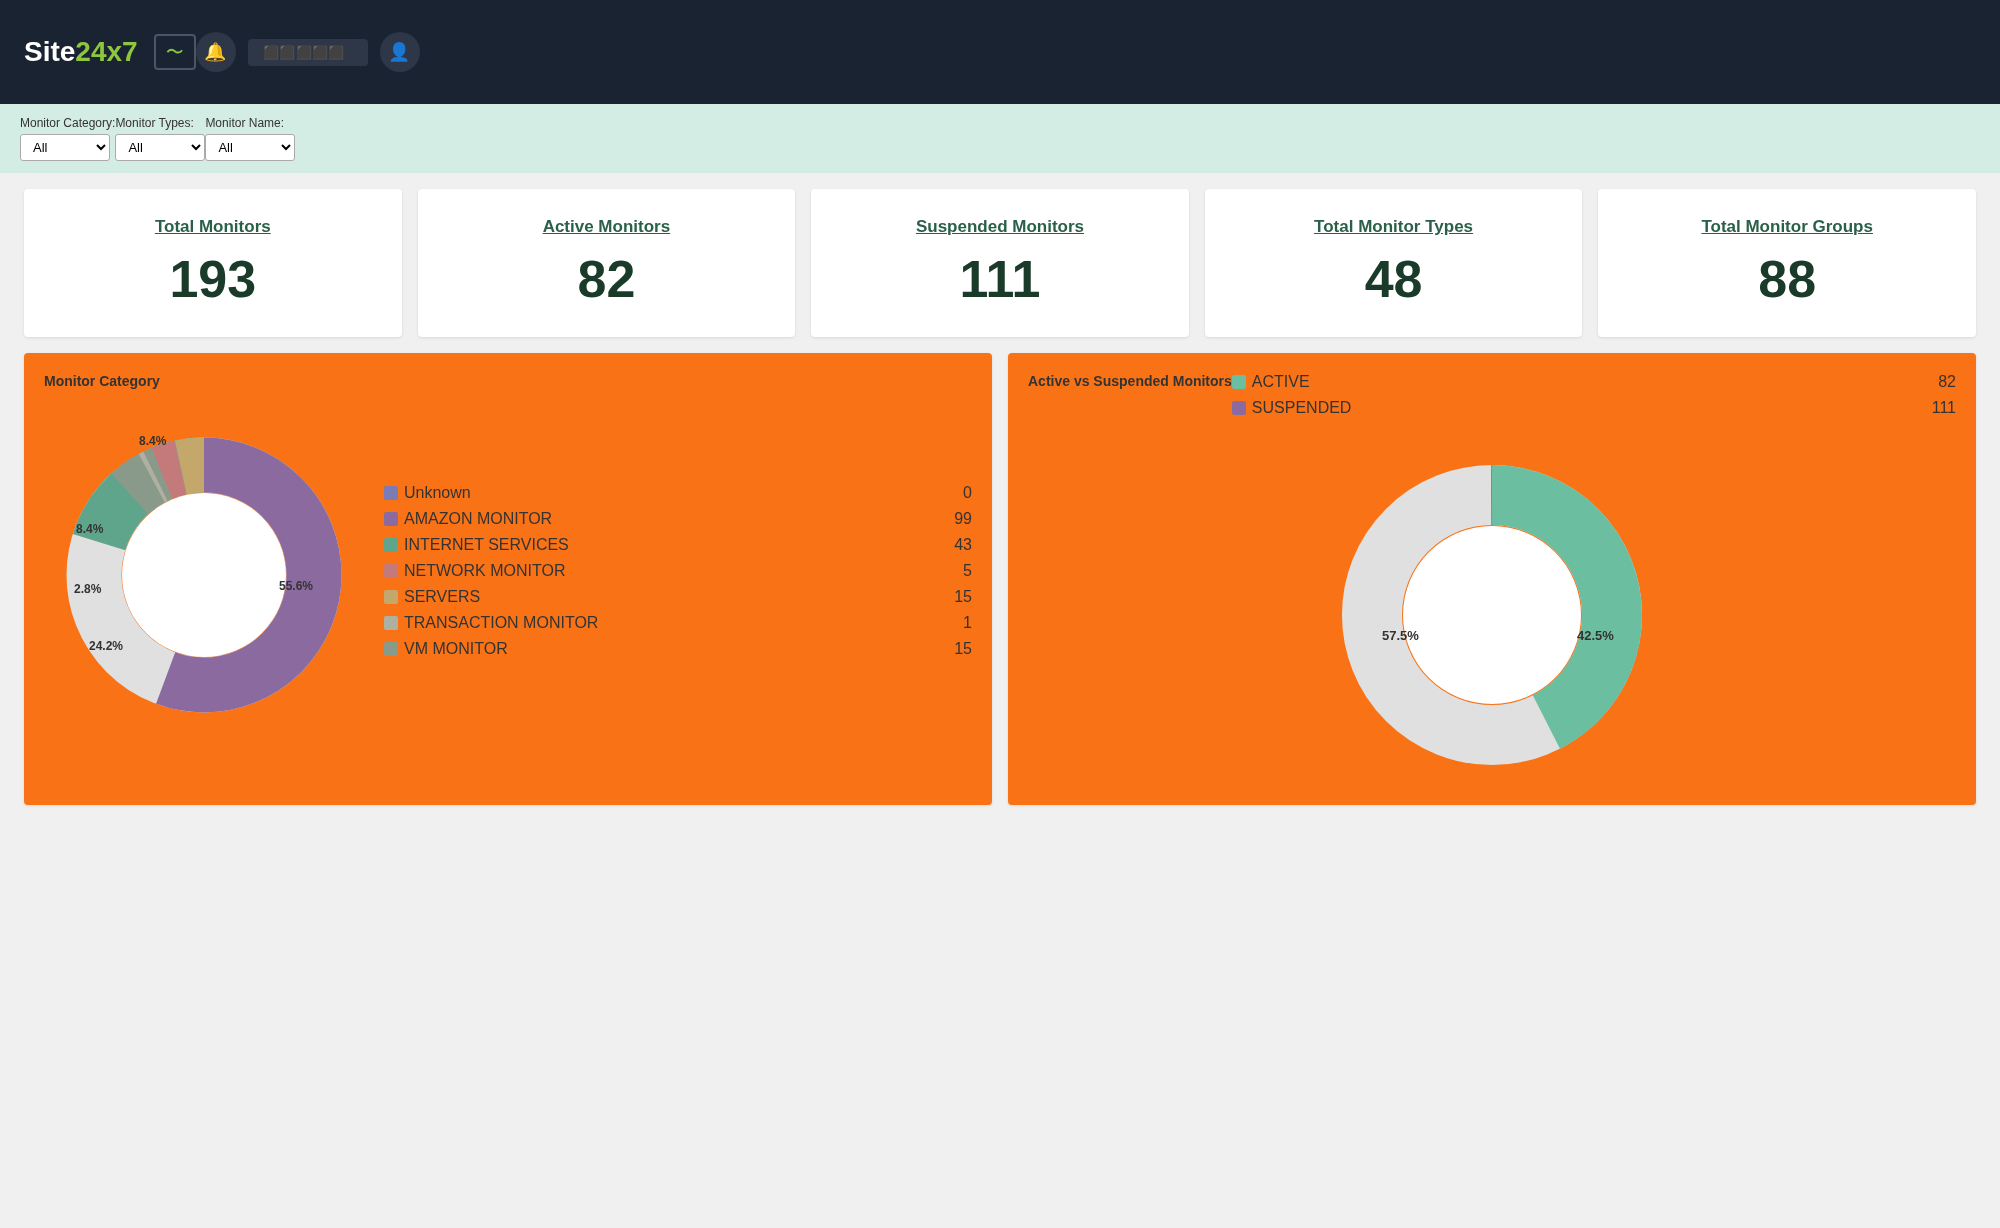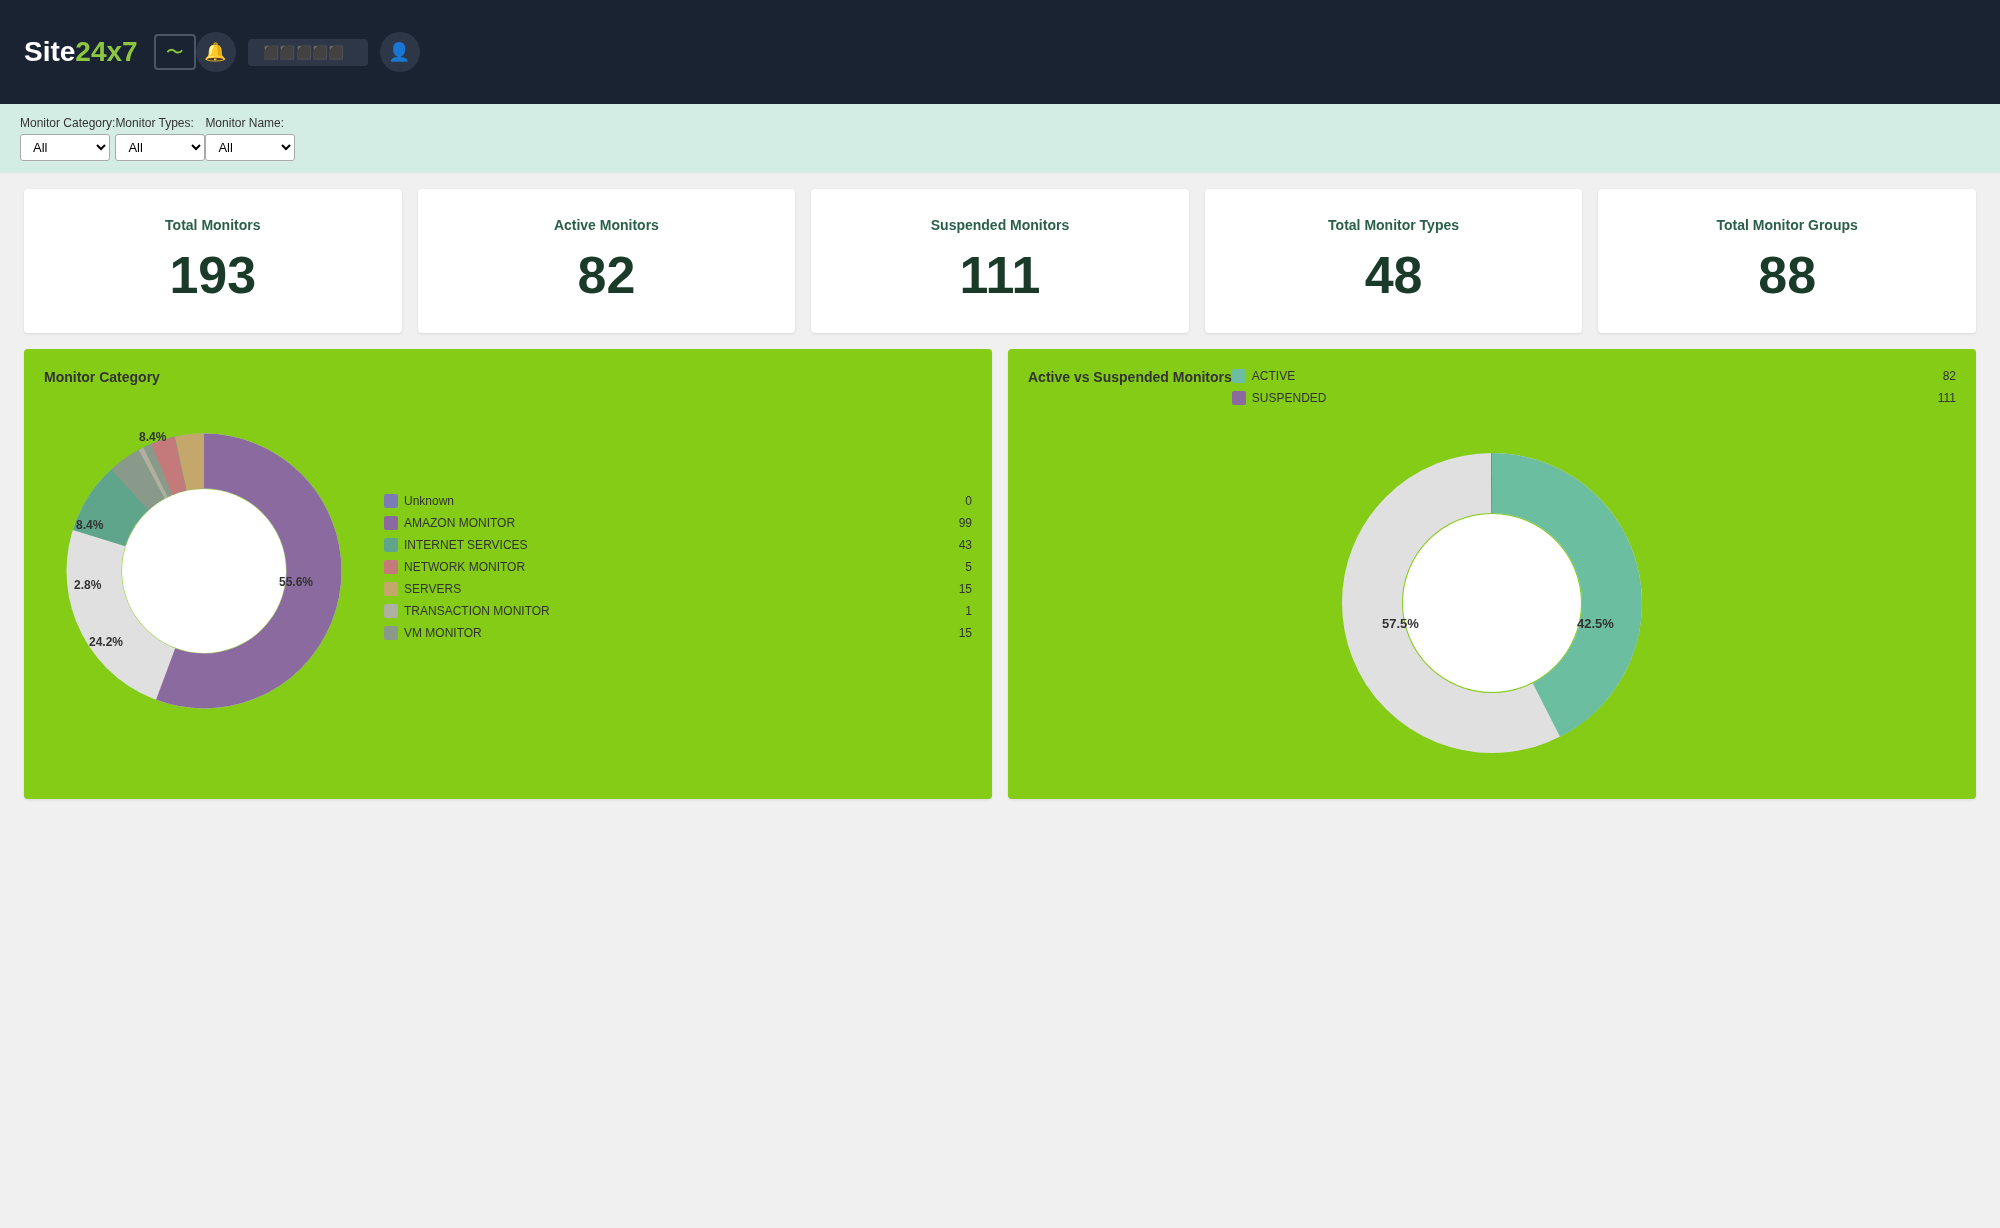--- a/index.html
+++ b/index.html
@@ -92,41 +92,42 @@
     .stat-card {
       flex: 1;
       background: white;
       margin: 0 8px;
       border-radius: 4px;
       padding: 28px 20px;
       text-align: center;
       box-shadow: 0 1px 3px rgba(0,0,0,0.1);
     }
     .stat-card-title {
-      font-size: 14px;
+      font-size: 17px;
       font-weight: bold;
       color: #2a6049;
       margin-bottom: 12px;
+      text-decoration: underline;
     }
     .stat-card-value {
       font-size: 52px;
       font-weight: bold;
       color: #1a3a2a;
     }
 
     
     .charts-row {
       display: flex;
       gap: 0;
       padding: 0 16px 16px 16px;
       background: #f0f0f0;
     }
     .chart-card {
       flex: 1;
-      background: #84cc16;
+      background: #f97316;
       margin: 0 8px;
       border-radius: 4px;
       padding: 20px;
       box-shadow: 0 1px 3px rgba(0,0,0,0.1);
       min-height: 450px;
     }
     .chart-title {
       font-size: 14px;
       font-weight: bold;
       color: #333;
@@ -142,21 +143,21 @@
     }
     .donut-wrapper {
       position: relative;
       width: 320px;
       height: 320px;
       flex-shrink: 0;
     }
 
     
     .legend {
-      font-size: 12px;
+      font-size: 16px;
       color: #333;
       flex: 1;
       padding-left: 20px;
     }
     .legend-item {
       display: flex;
       align-items: center;
       margin-bottom: 8px;
       gap: 6px;
     }

